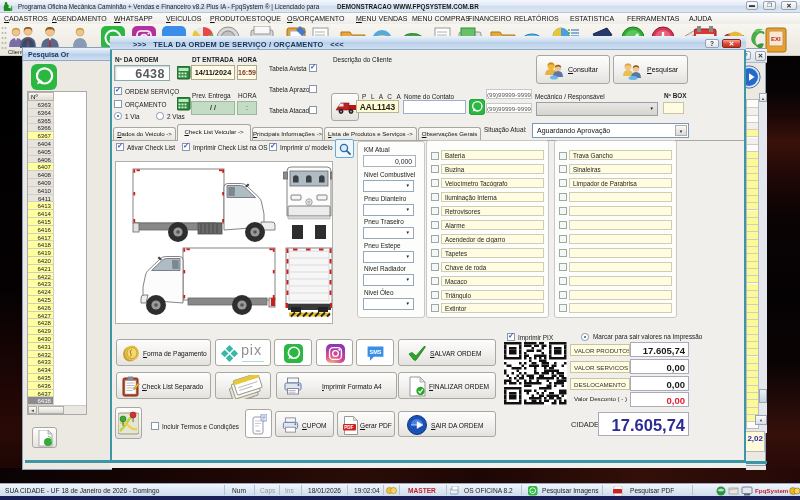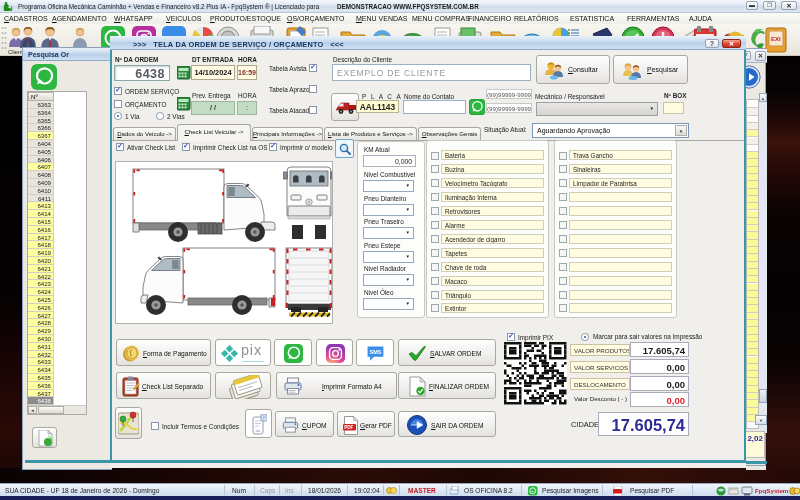--- a/index.html
+++ b/index.html
@@ -312,21 +312,21 @@
  <div class="abs" style="left:76px;top:329.4px;width:11px;height:7.3px;background:#fafa96;border-bottom:.5px solid #cfcdc4;"></div>
  <div class="abs" style="left:76px;top:336.7px;width:11px;height:7.3px;background:#fafa96;border-bottom:.5px solid #cfcdc4;"></div>
  <div class="abs" style="left:76px;top:344.0px;width:11px;height:7.3px;background:#fafa96;border-bottom:.5px solid #cfcdc4;"></div>
  <div class="abs" style="left:76px;top:351.3px;width:11px;height:7.3px;background:#fafa96;border-bottom:.5px solid #cfcdc4;"></div>
  <div class="abs" style="left:76px;top:358.6px;width:11px;height:7.3px;background:#fafa96;border-bottom:.5px solid #cfcdc4;"></div>
  <div class="abs" style="left:76px;top:365.9px;width:11px;height:7.3px;background:#fafa96;border-bottom:.5px solid #cfcdc4;"></div>
                                                      <div class="abs" style="left:88px;top:44px;width:8px;height:340px;background:#e4e8ee;"></div>
  <span class="abs" style="left:88px;top:44px;width:8px;height:9px;background:linear-gradient(#fafbfc,#d8dfe8);border:1px solid #9aa6b6;font-size:4px;text-align:center;line-height:9px;color:#445">▲</span>
  <span class="abs" style="left:88px;top:340px;width:8px;height:14px;background:linear-gradient(#eceff4,#c8d2de);border:1px solid #9aa6b6;"></span>
  <span class="abs" style="left:84px;top:366px;width:12px;height:10px;background:linear-gradient(#fafbfc,#d8dfe8);border:1px solid #9aa6b6;font-size:4px;text-align:center;line-height:10px;color:#445">▼</span>
- <div class="abs" style="left:71px;top:382px;width:23px;height:27px;background:#fffbd8;border:1px solid #bbb;font-size:8px;font-weight:bold;color:#2525a8;text-align:right;padding:1.5px 1px 0 0;">2,02</div>
+ <div class="abs" style="left:71px;top:382px;width:23px;height:21px;background:#fffbd8;border:1px solid #bbb;font-size:8px;font-weight:bold;color:#2525a8;text-align:right;padding:1.5px 1px 0 0;">2,02</div>
  <div class="abs" style="left:60px;top:412px;width:36px;height:3px;background:#3d96a5;"></div>
 </div>
 
 <div class="abs" id="dlg" style="left:110px;top:36px;width:636px;height:432px;background:#f0efec;">
  <div class="abs win-title" style="left:0;top:0;width:636px;height:14px;font-size:7.4px;padding:3.5px 0 0 23px;letter-spacing:.2px;">&gt;&gt;&gt;&nbsp;&nbsp;&nbsp;TELA DA ORDEM DE SERVIÇO / ORÇAMENTO&nbsp;&nbsp;&nbsp;&lt;&lt;&lt;</div>
  <span class="abs" style="left:595px;top:2.5px;width:14px;height:9.5px;background:linear-gradient(#fbfcfd,#dfe5ec);border:1px solid #98a2b0;border-radius:2px;font-size:6.5px;text-align:center;color:#333;font-weight:bold;">?</span>
  <span class="abs" style="left:612px;top:2.5px;width:19px;height:9.5px;background:linear-gradient(#f2a892,#dd4533 55%,#c03424);border:1px solid #8c2818;border-radius:2px;font-size:6.5px;text-align:center;color:#fff;font-weight:bold;">✕</span>
  <div class="abs" style="left:0;top:14px;width:2px;height:413px;background:#3d96a5;"></div>
  <div class="abs" style="left:634px;top:14px;width:2px;height:413px;background:#3d96a5;"></div>
  <div class="abs" style="left:0;top:424px;width:636px;height:3px;background:#3d96a5;"></div>
@@ -359,35 +359,34 @@
       <g fill="#d8f0d8">
         <rect x="1.5" y="6.5" width="2" height="1.8"></rect>
         <rect x="4.5" y="6.5" width="2" height="1.8"></rect>
         <rect x="7.5" y="6.5" width="2" height="1.8"></rect>
         <rect x="1.5" y="9.5" width="2" height="1.8"></rect>
         <rect x="4.5" y="9.5" width="2" height="1.8"></rect>
         <rect x="7.5" y="9.5" width="2" height="1.8"></rect>
       </g>
     </svg>
  <span class="abs lbl" style="left:82px;top:20px;font-size:6.4px;font-weight:bold;color:#222;">DT ENTRADA</span>
- <div class="abs" style="left:81px;top:29px;width:44px;height:15px;background:#fffbe4;border:1px solid #b0a88a;font-size:7.4px;font-weight:bold;color:#111;text-align:center;line-height:13px;">14/10/2024</div>
+ <div class="abs" style="left:81px;top:29px;width:44px;height:15px;background:#fffbe4;border:1px solid #b0a88a;font-size:7.4px;font-weight:bold;color:#111;text-align:center;line-height:13px;">14/11/2024</div>
  <span class="abs lbl" style="left:128px;top:20px;font-size:6.4px;font-weight:bold;color:#222;">HORA</span>
  <div class="abs" style="left:127px;top:29px;width:20px;height:15px;background:#fffbe4;border:1px solid #b0a88a;font-size:7px;font-weight:bold;color:#83392a;text-align:center;line-height:13px;">16:59</div>
  <span class="abs lbl" style="left:82px;top:56px;">Prev. Entrega</span>
  <div class="abs" style="left:81px;top:65px;width:44px;height:14px;background:#c3dcc3;border:1px solid #9ab89a;font-size:7px;font-weight:bold;color:#333;text-align:center;line-height:12px;">/ /</div>
  <span class="abs lbl" style="left:128px;top:56px;">HORA</span>
  <div class="abs" style="left:127px;top:65px;width:20px;height:14px;background:#c3dcc3;border:1px solid #9ab89a;font-size:7px;color:#333;text-align:center;line-height:12px;">:</div>
  <span class="abs lbl" style="left:159px;top:29px;">Tabela Avista</span>
     <div class="abs cb on" style="left:199px;top:28px;"></div>
  <span class="abs lbl" style="left:159px;top:50px;">Tabela Aprazo</span>
     <div class="abs cb" style="left:199px;top:49px;"></div>
  <span class="abs lbl" style="left:159px;top:71px;">Tabela Atacado</span>
     <div class="abs cb" style="left:199px;top:70px;"></div>
  <span class="abs lbl" style="left:223px;top:20px;">Descrição do Cliente</span>
- <div class="abs field" style="left:222px;top:28px;width:199px;height:17px;font-size:8.6px;color:#9a9a9a;letter-spacing:.8px;padding:3px 0 0 4px;">EXEMPLO DE CLIENTE</div>
  <div class="abs btn" style="left:221px;top:57px;width:28px;height:28px;">
       <svg class="abs" style="left:3px;top:6px" width="22" height="16" viewBox="0 0 22 16">
         <path d="M1 10 h13 v-7 h-8 l-3 4Z" fill="#c02020" stroke="#801010" stroke-width=".6"></path>
         <path d="M3.5 6.5 l2-3 h3 v3Z" fill="#e8e8f0"></path>
         <rect x="14" y="5" width="7" height="5" fill="#b01818"></rect>
         <circle cx="6" cy="11.5" r="2.4" fill="#222"></circle>
         <circle cx="16" cy="11.5" r="2.4" fill="#222"></circle>
         <circle cx="6" cy="11.5" r="1" fill="#999"></circle>
         <circle cx="16" cy="11.5" r="1" fill="#999"></circle>
       </svg>

